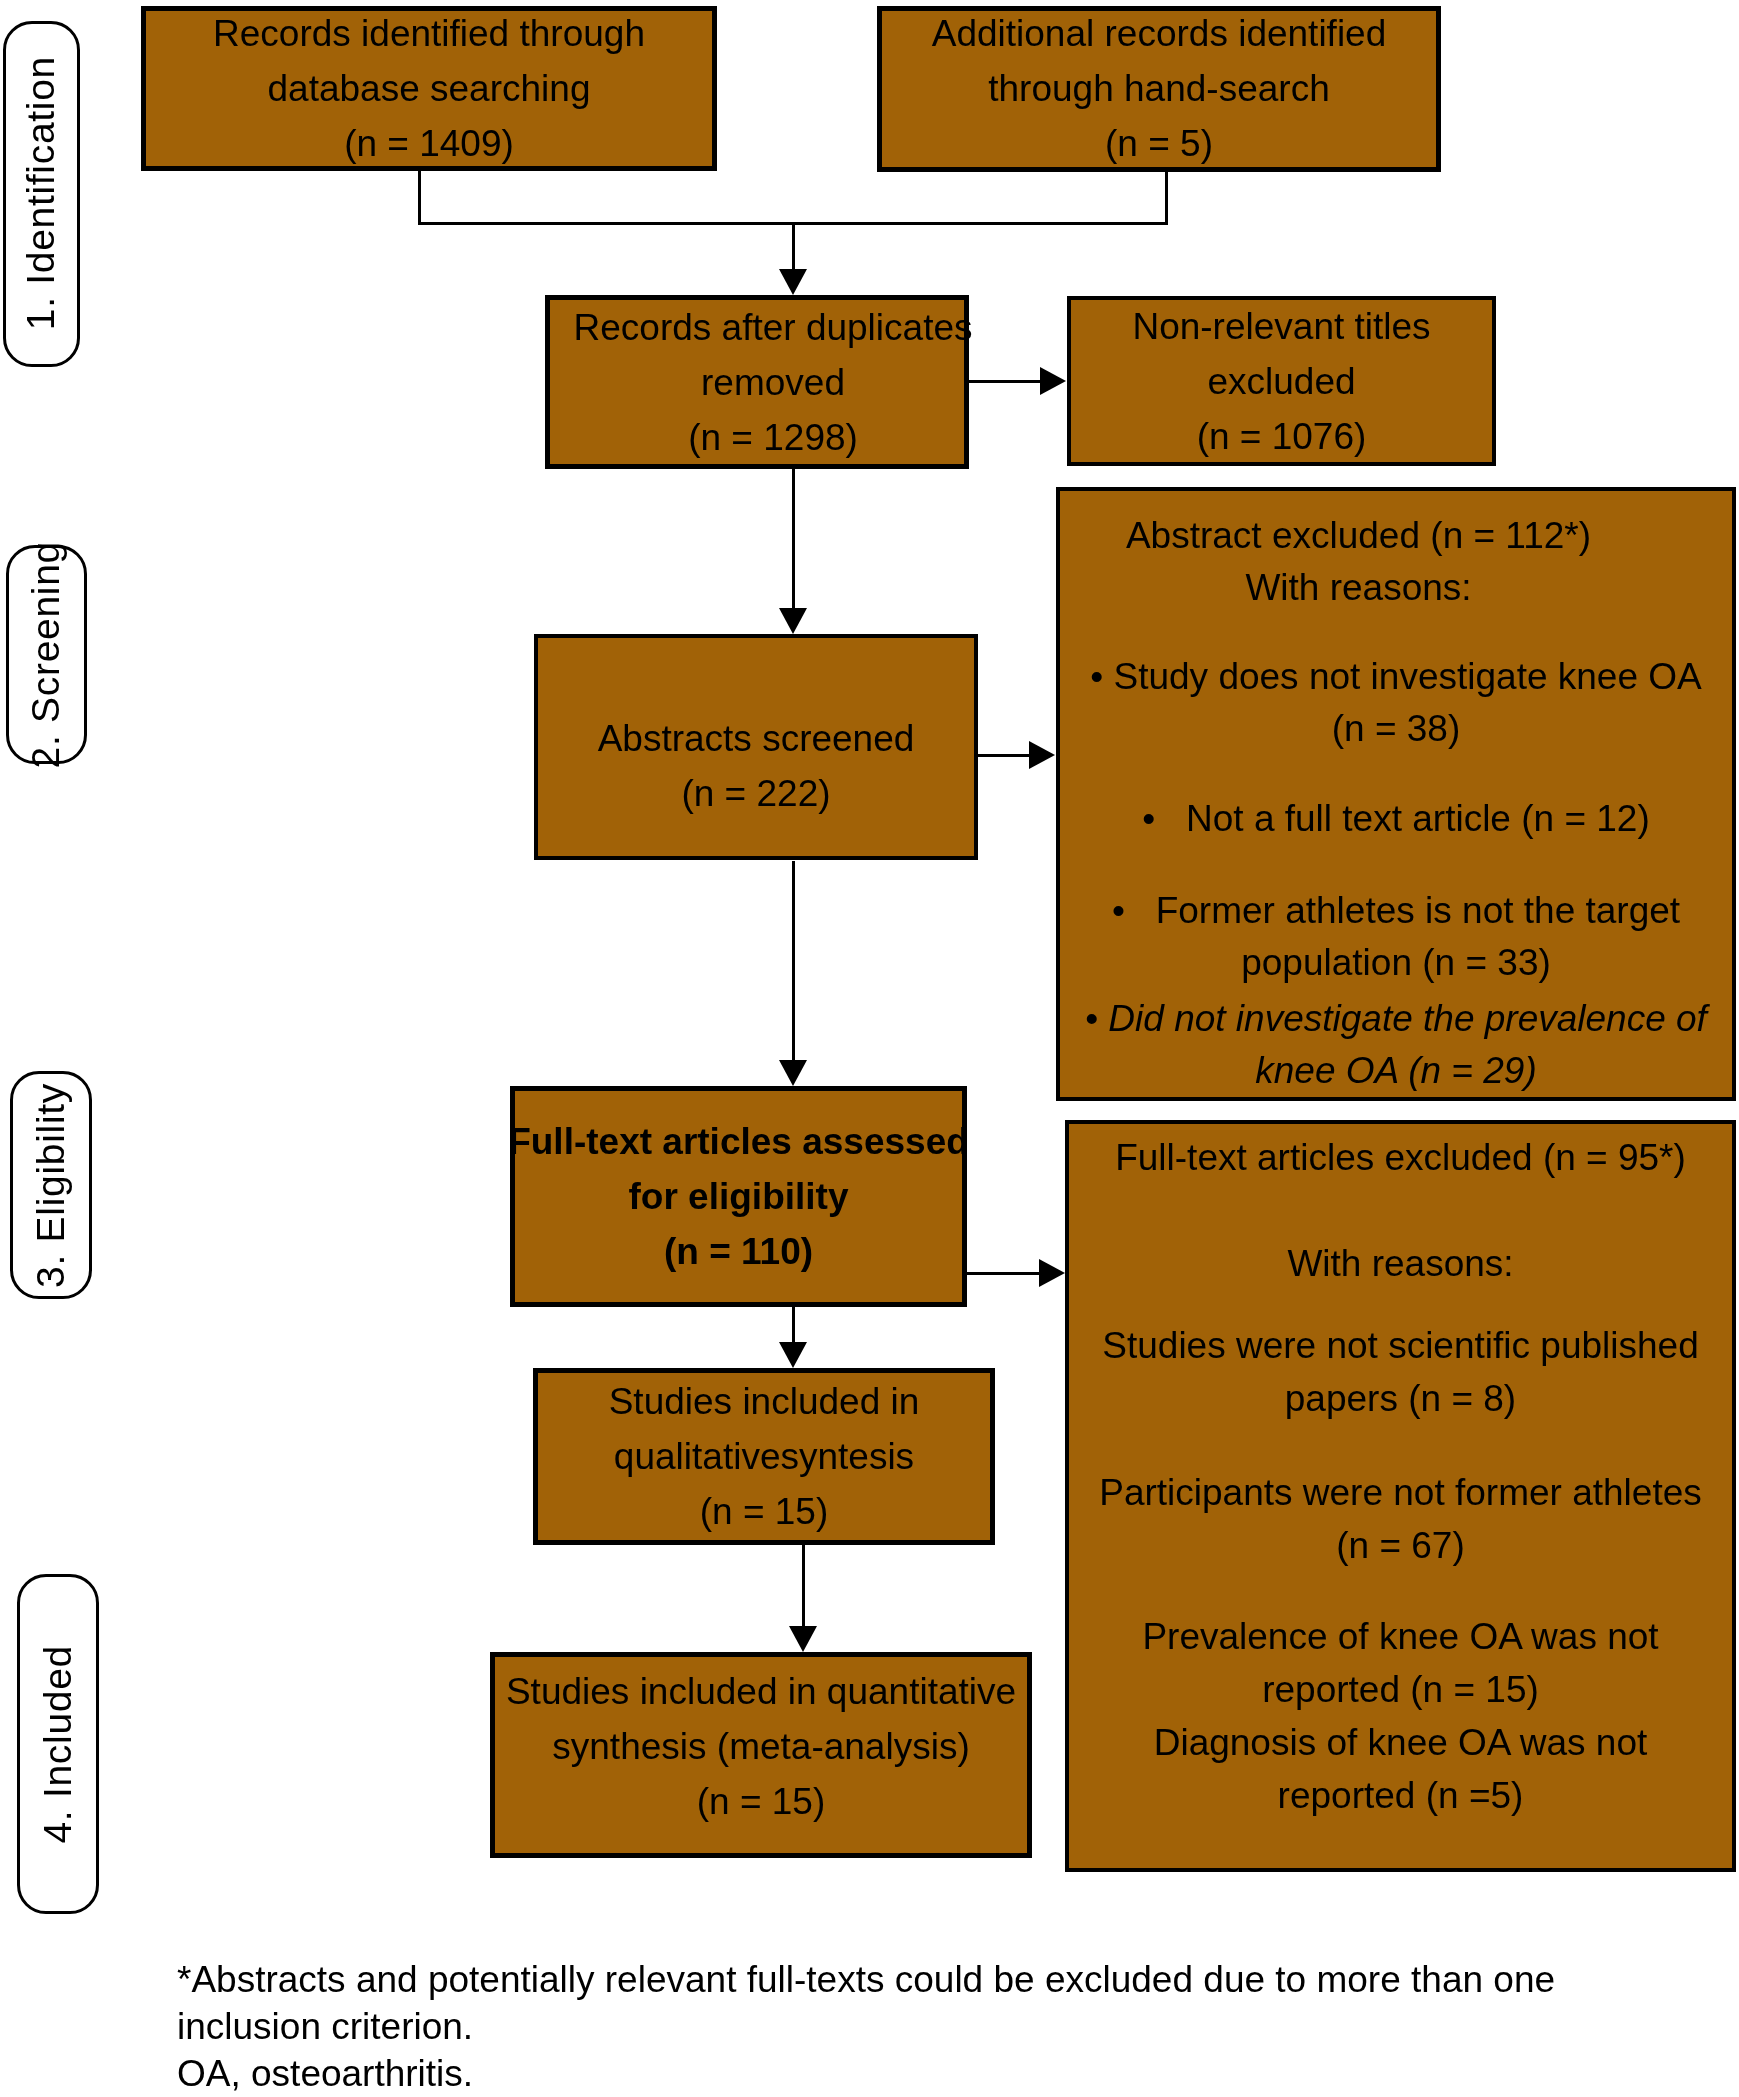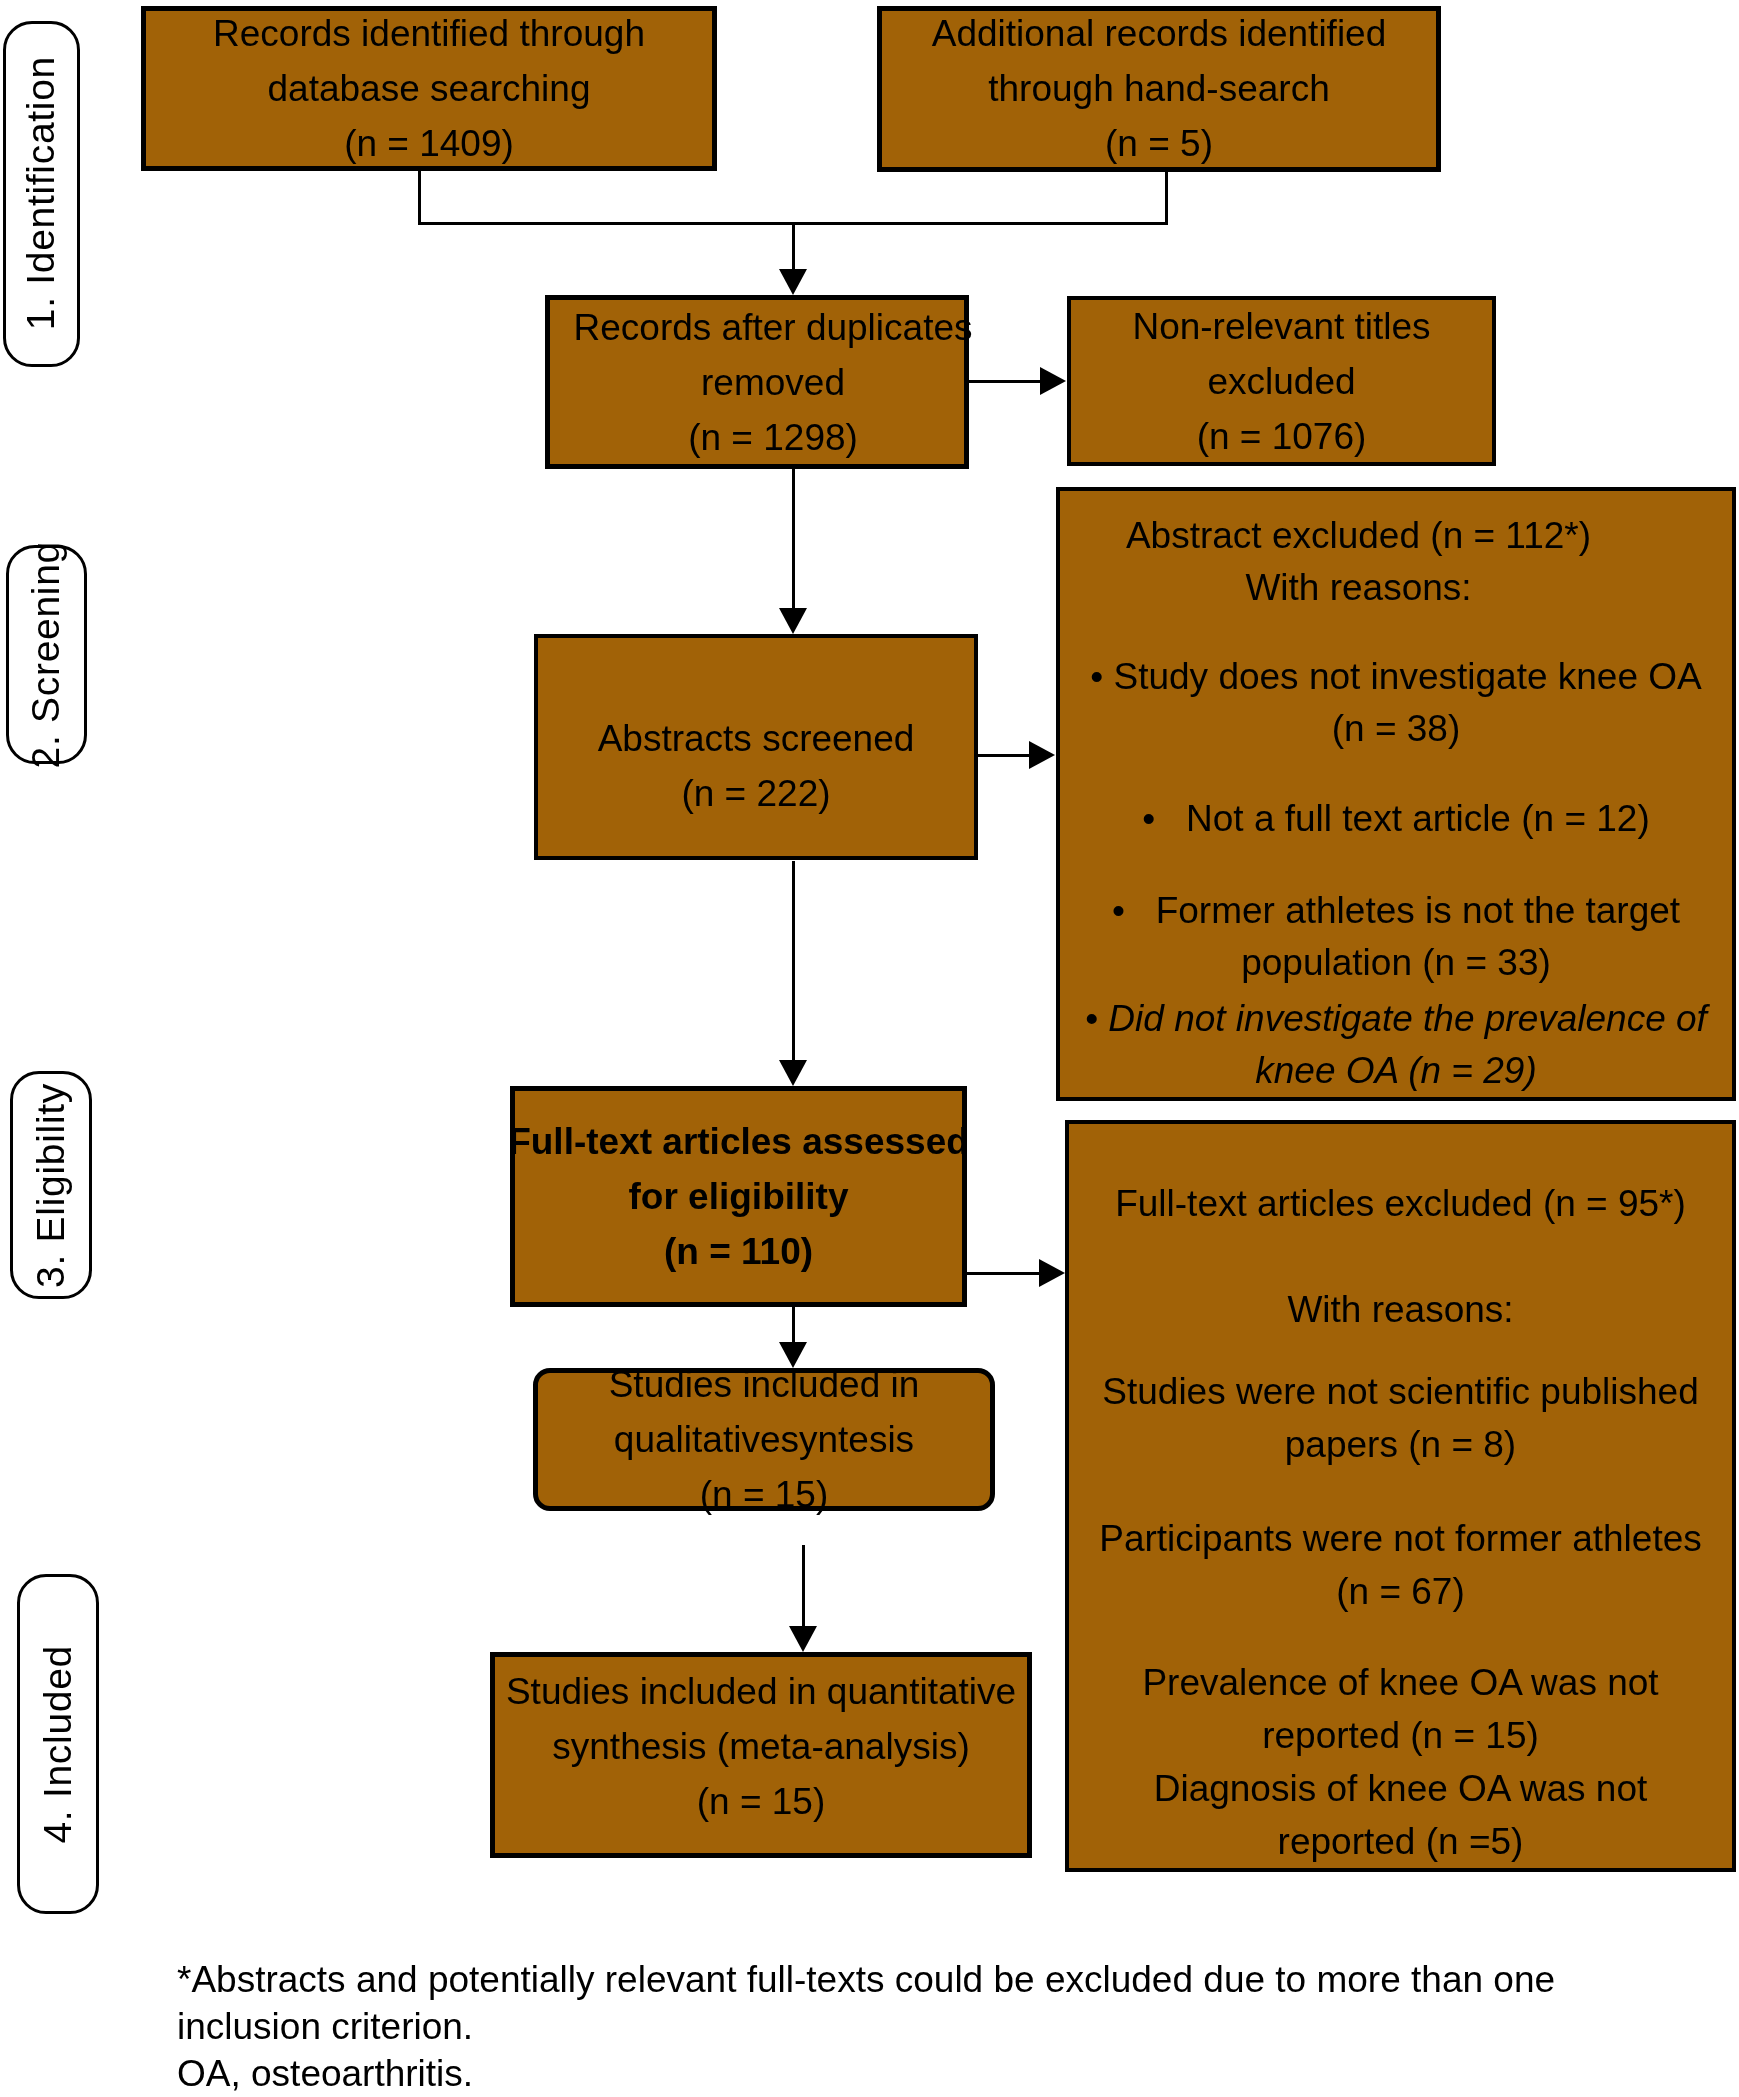--- a/index.html
+++ b/index.html
@@ -37,21 +37,21 @@
     border-left:14.4px solid transparent; border-right:14.4px solid transparent;
     border-top:26px solid #000;
   }
   .arrow-right {
     position:absolute; width:0; height:0;
     border-top:14.4px solid transparent; border-bottom:14.4px solid transparent;
     border-left:26px solid #000;
   }
   .reasonbox { justify-content:flex-end; line-height:52px; }
   .reasonbox .head { margin-right:75px; }
-  #box-fulltext-excluded { line-height:53px; justify-content:flex-end; }
+  #box-fulltext-excluded { line-height:53px; justify-content:flex-start; }
   .footnote {
     position:absolute; left:177px; top:1956px; width:1536px;
     font-size:37px; line-height:47px; text-align:left;
   }
 </style>
 </head>
 <body>
 
 <div id="canvas">
 
@@ -118,21 +118,21 @@
     <div class="txt" style="margin-top:6.9px;">Full-text articles excluded (n = 95*)</div>
     <div class="txt" style="margin-top:53px;">With reasons:</div>
     <div class="txt" style="margin-top:29px;">Studies were not scientific published<br>papers (n = 8)</div>
     <div class="txt" style="margin-top:41px;">Participants were not former athletes<br>(n = 67)</div>
     <div class="txt" style="margin-top:38px;">Prevalence of knee OA was not<br>reported (n = 15)</div>
     <div class="txt" style="">Diagnosis of knee OA was not<br>reported (n =5)</div>
   </div>
 
   <div class="vline" style="left:792px; top:1307px; height:36px;"></div>
   <div class="arrow-down" style="left:779px; top:1342px;"></div>
-  <div class="box" style="left:533px; top:1368px; width:462px; height:143px;border-radius:17px;">
+  <div class="box" style="left:533px; top:1368px; width:462px; height:177px;">
     <div class="txt">Studies included in<br>qualitativesyntesis<br>(n = 15)</div>
   </div>
 
   <div class="vline" style="left:802px; top:1545px; height:82px;"></div>
   <div class="arrow-down" style="left:789px; top:1626px;"></div>
   <div class="box" style="left:490px; top:1652px; width:542px; height:206px; padding-bottom:17px;">
     <div class="txt">Studies included in quantitative<br>synthesis (meta-analysis)<br>(n = 15)</div>
   </div>
 
   <div class="footnote">*Abstracts and potentially relevant full-texts could be excluded due to more than one<br>inclusion criterion.<br>OA, osteoarthritis.</div>

